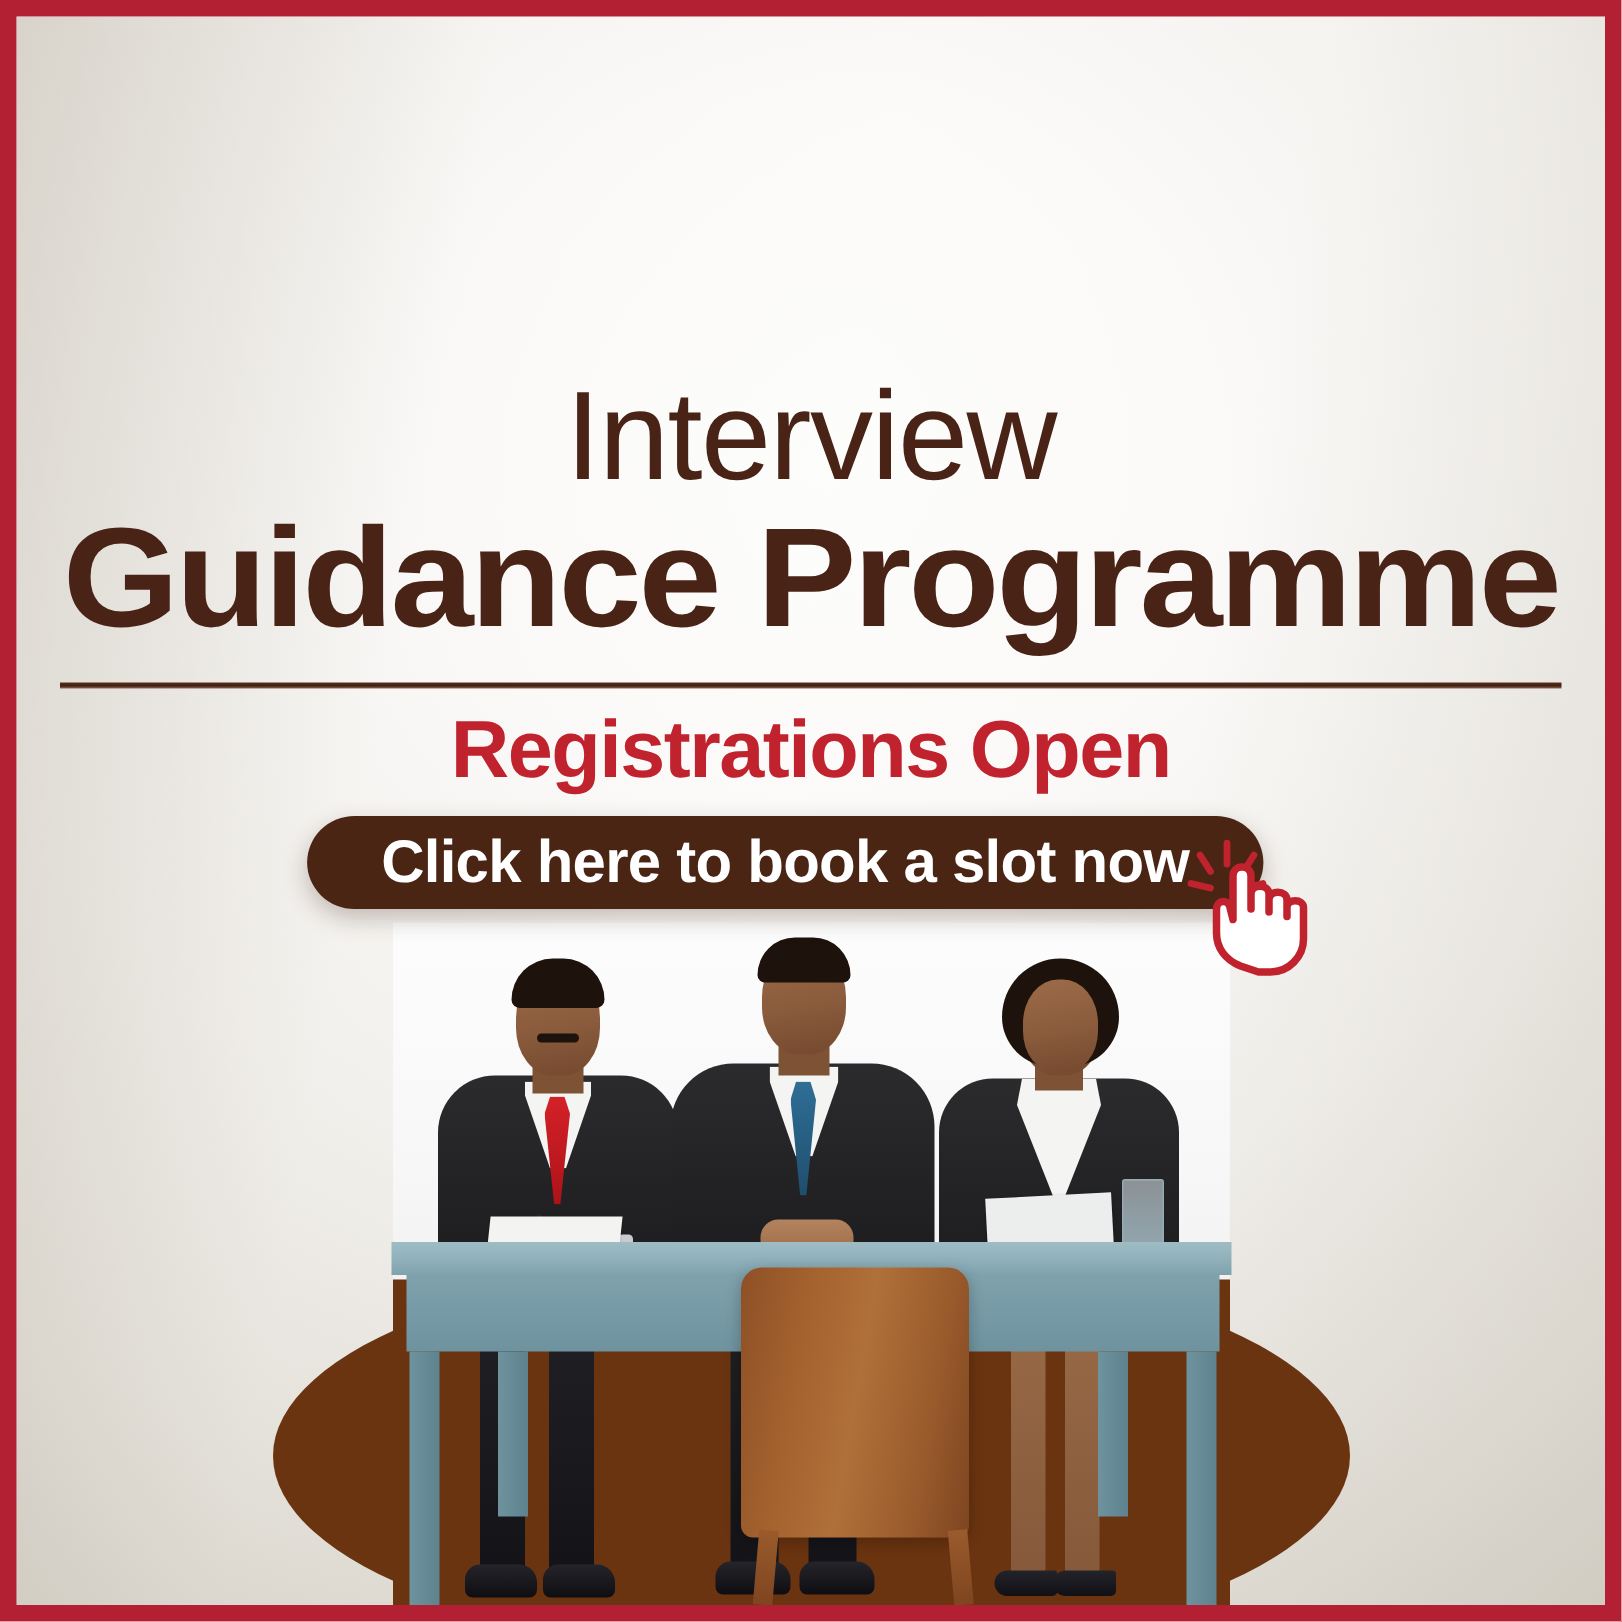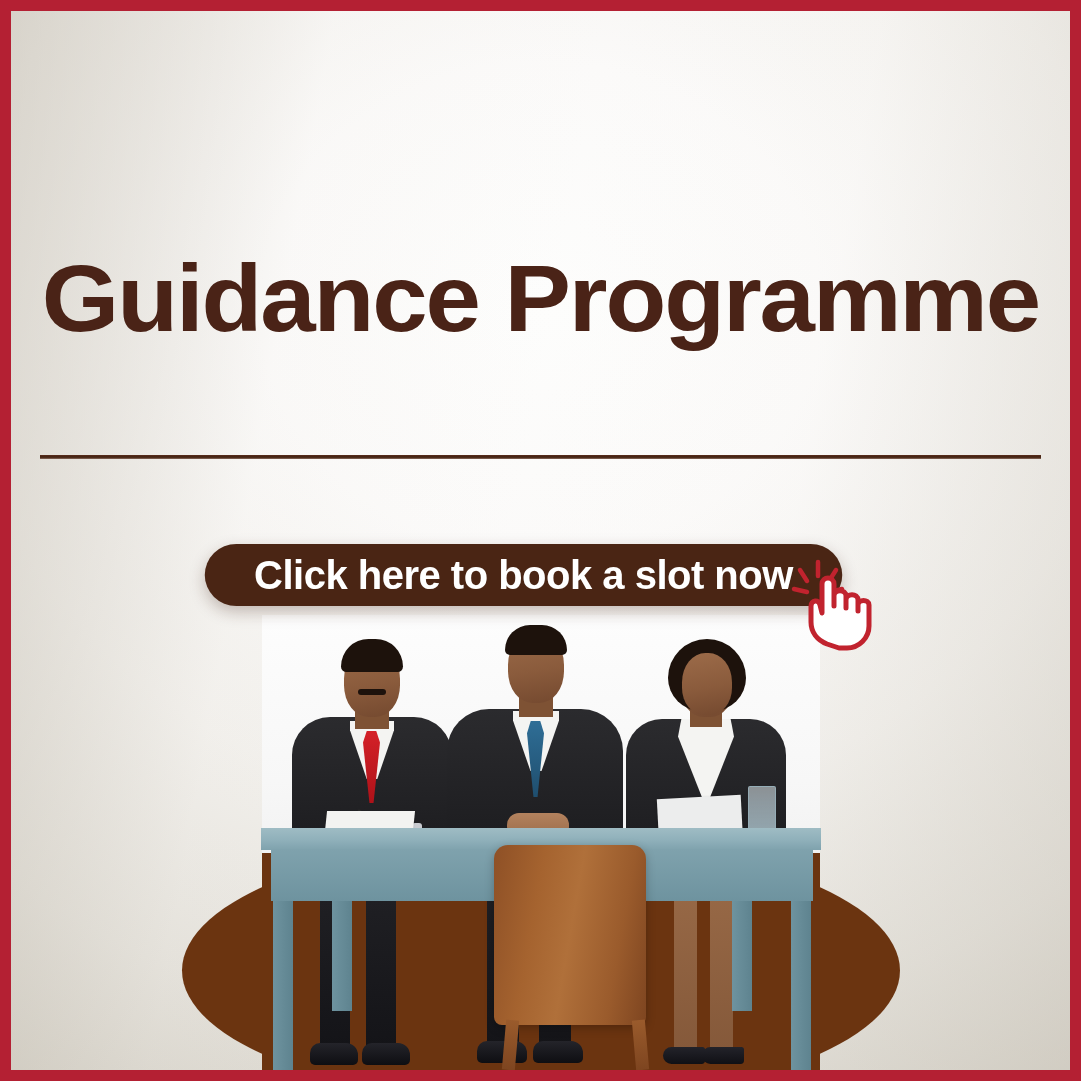--- a/index.html
+++ b/index.html
@@ -404,25 +404,27 @@
         <div class="desk-leg r-in"></div>
         <div class="desk-leg r-out"></div>
 
         <div class="chair-back"></div>
         <div class="chair-leg cl"></div>
         <div class="chair-leg cr"></div>
       </div>
     </div>
 
     <div class="hl-wrap">
+      <div class="hl-line1">Interview</div>
       <div class="hl-line2">Guidance Programme</div>
     </div>
 
     <div class="divider"></div>
 
+    <div class="subhead">Registrations Open</div>
 
     <div class="cta">
       <span class="cta-label">Click here to book a slot now</span>
     </div>
 
     <div class="cursor">
       <svg viewBox="0 0 110 100" width="110" height="100" aria-hidden="true">
         <g stroke="#C1232E" stroke-width="4.5" stroke-linecap="round" fill="none">
           <line x1="29" y1="6" x2="29" y2="20"></line>
           <line x1="11" y1="14" x2="18" y2="25"></line>

